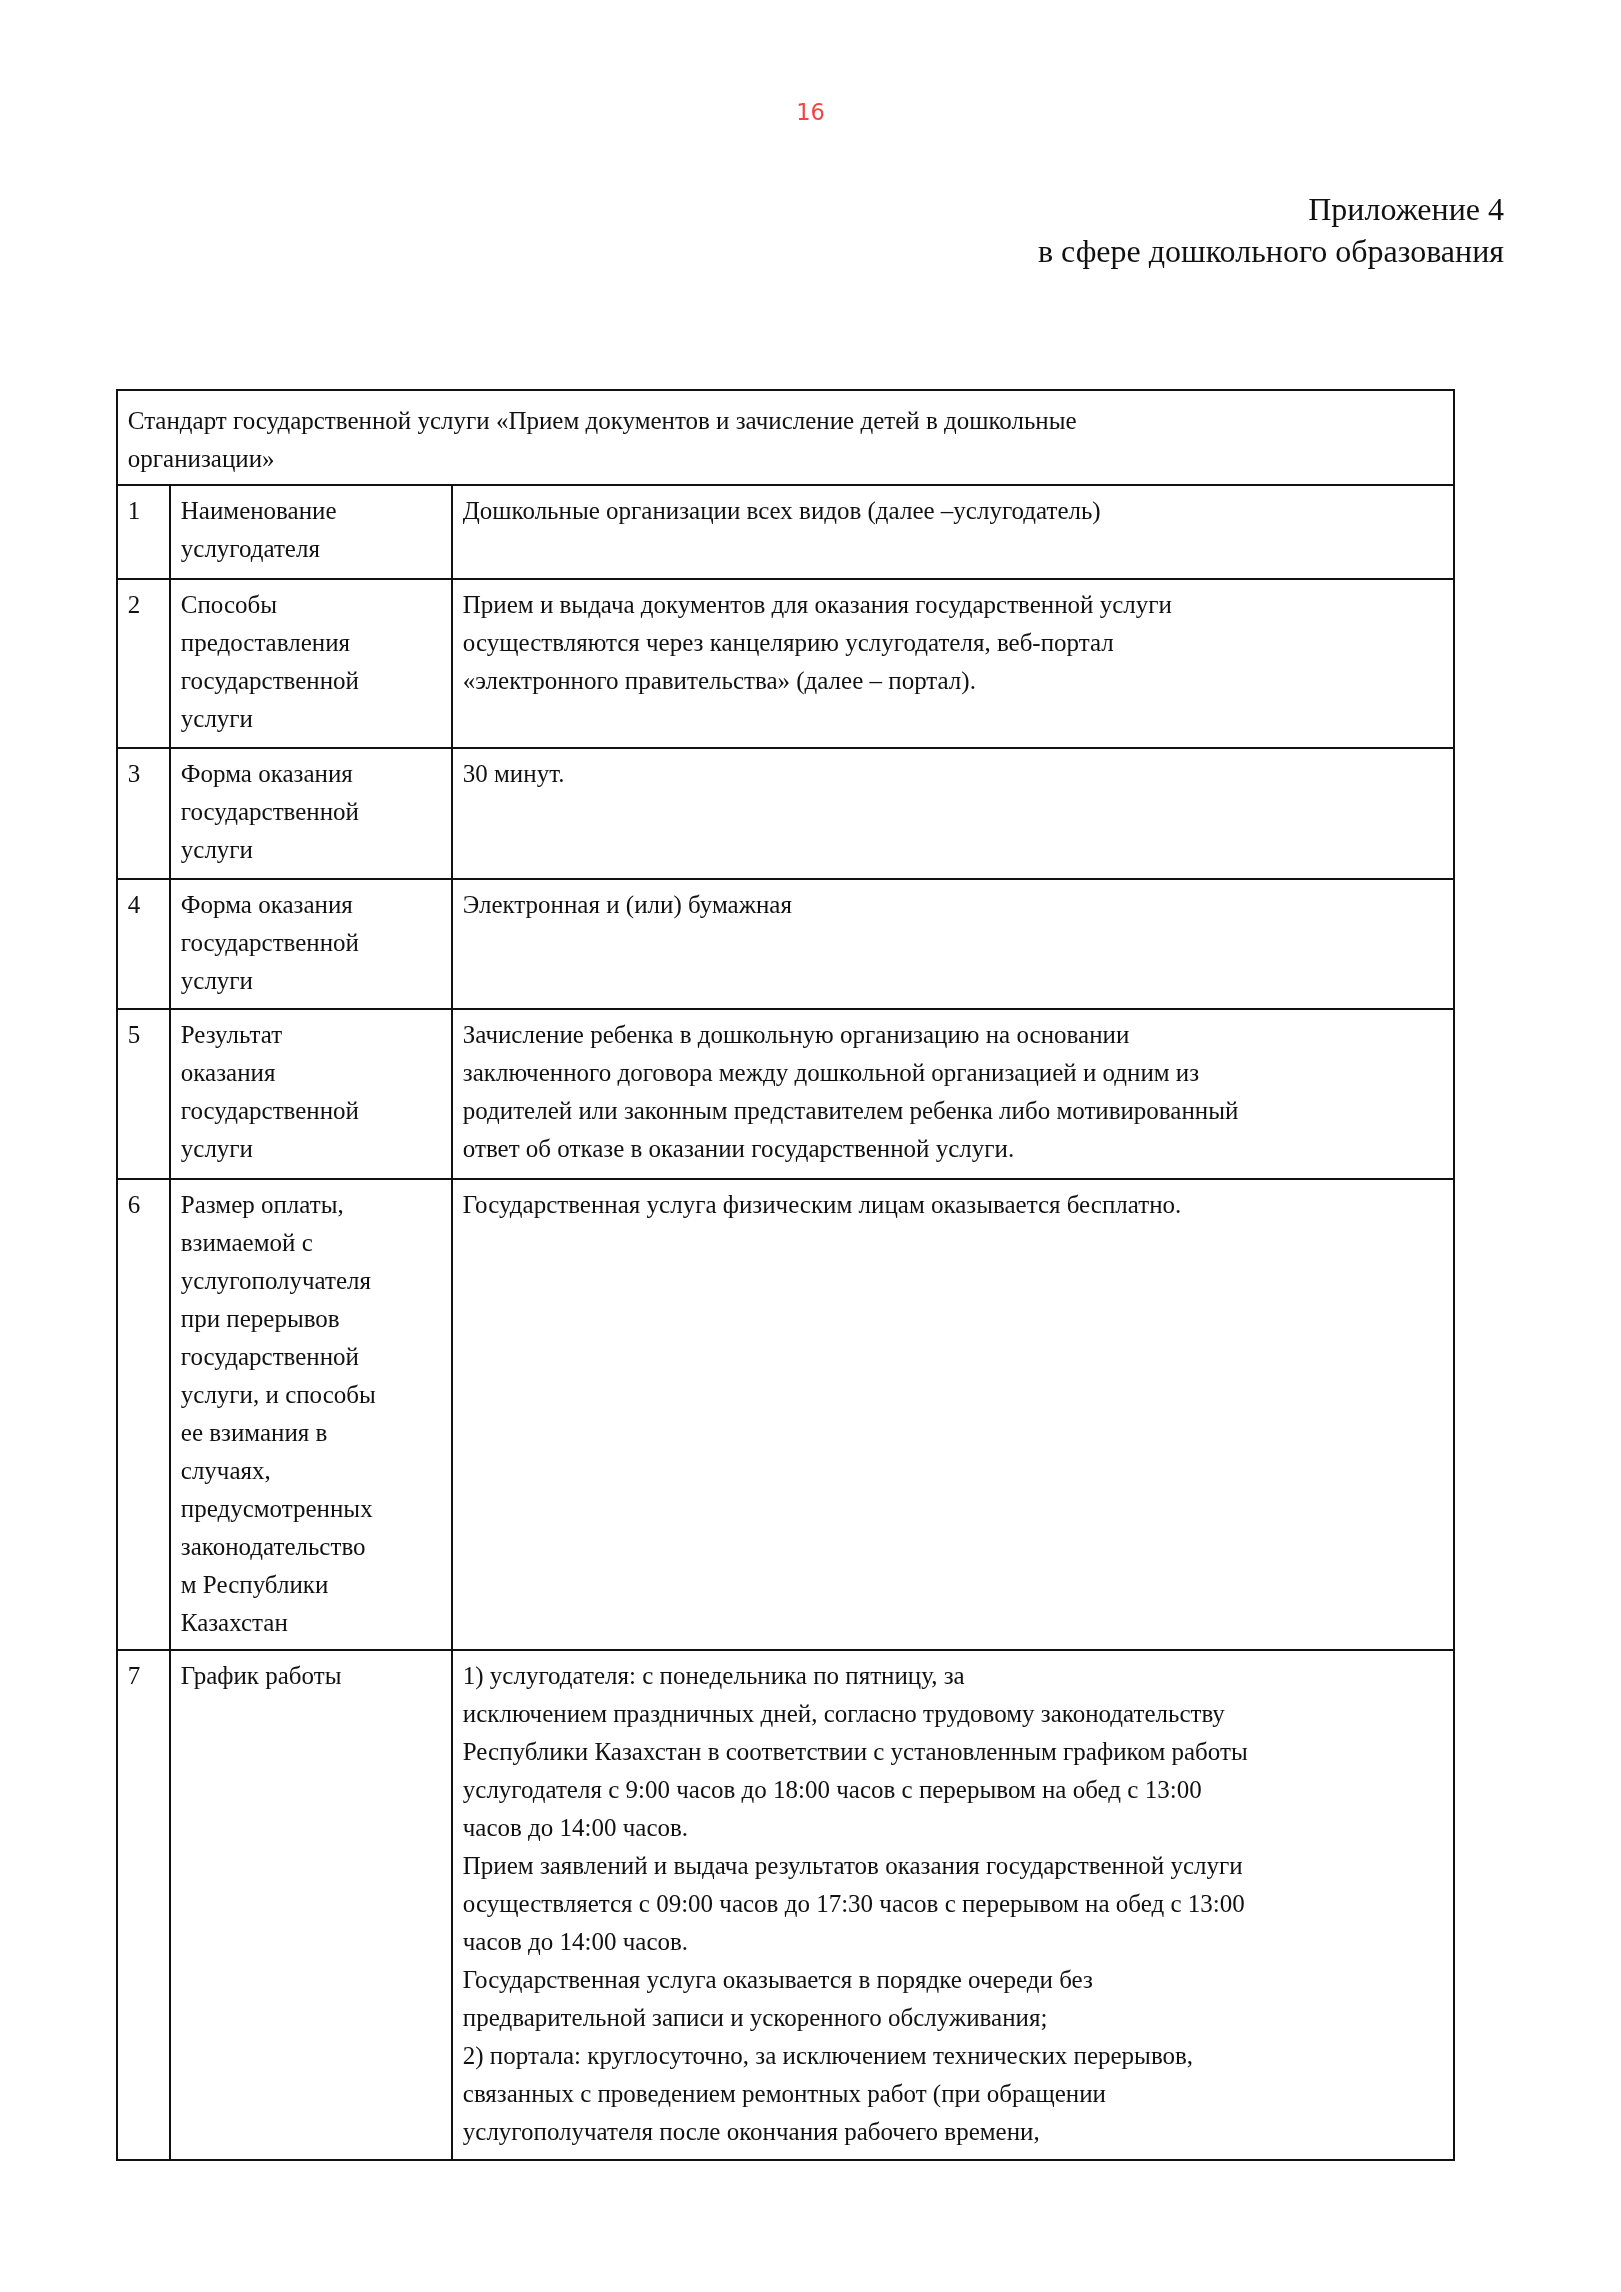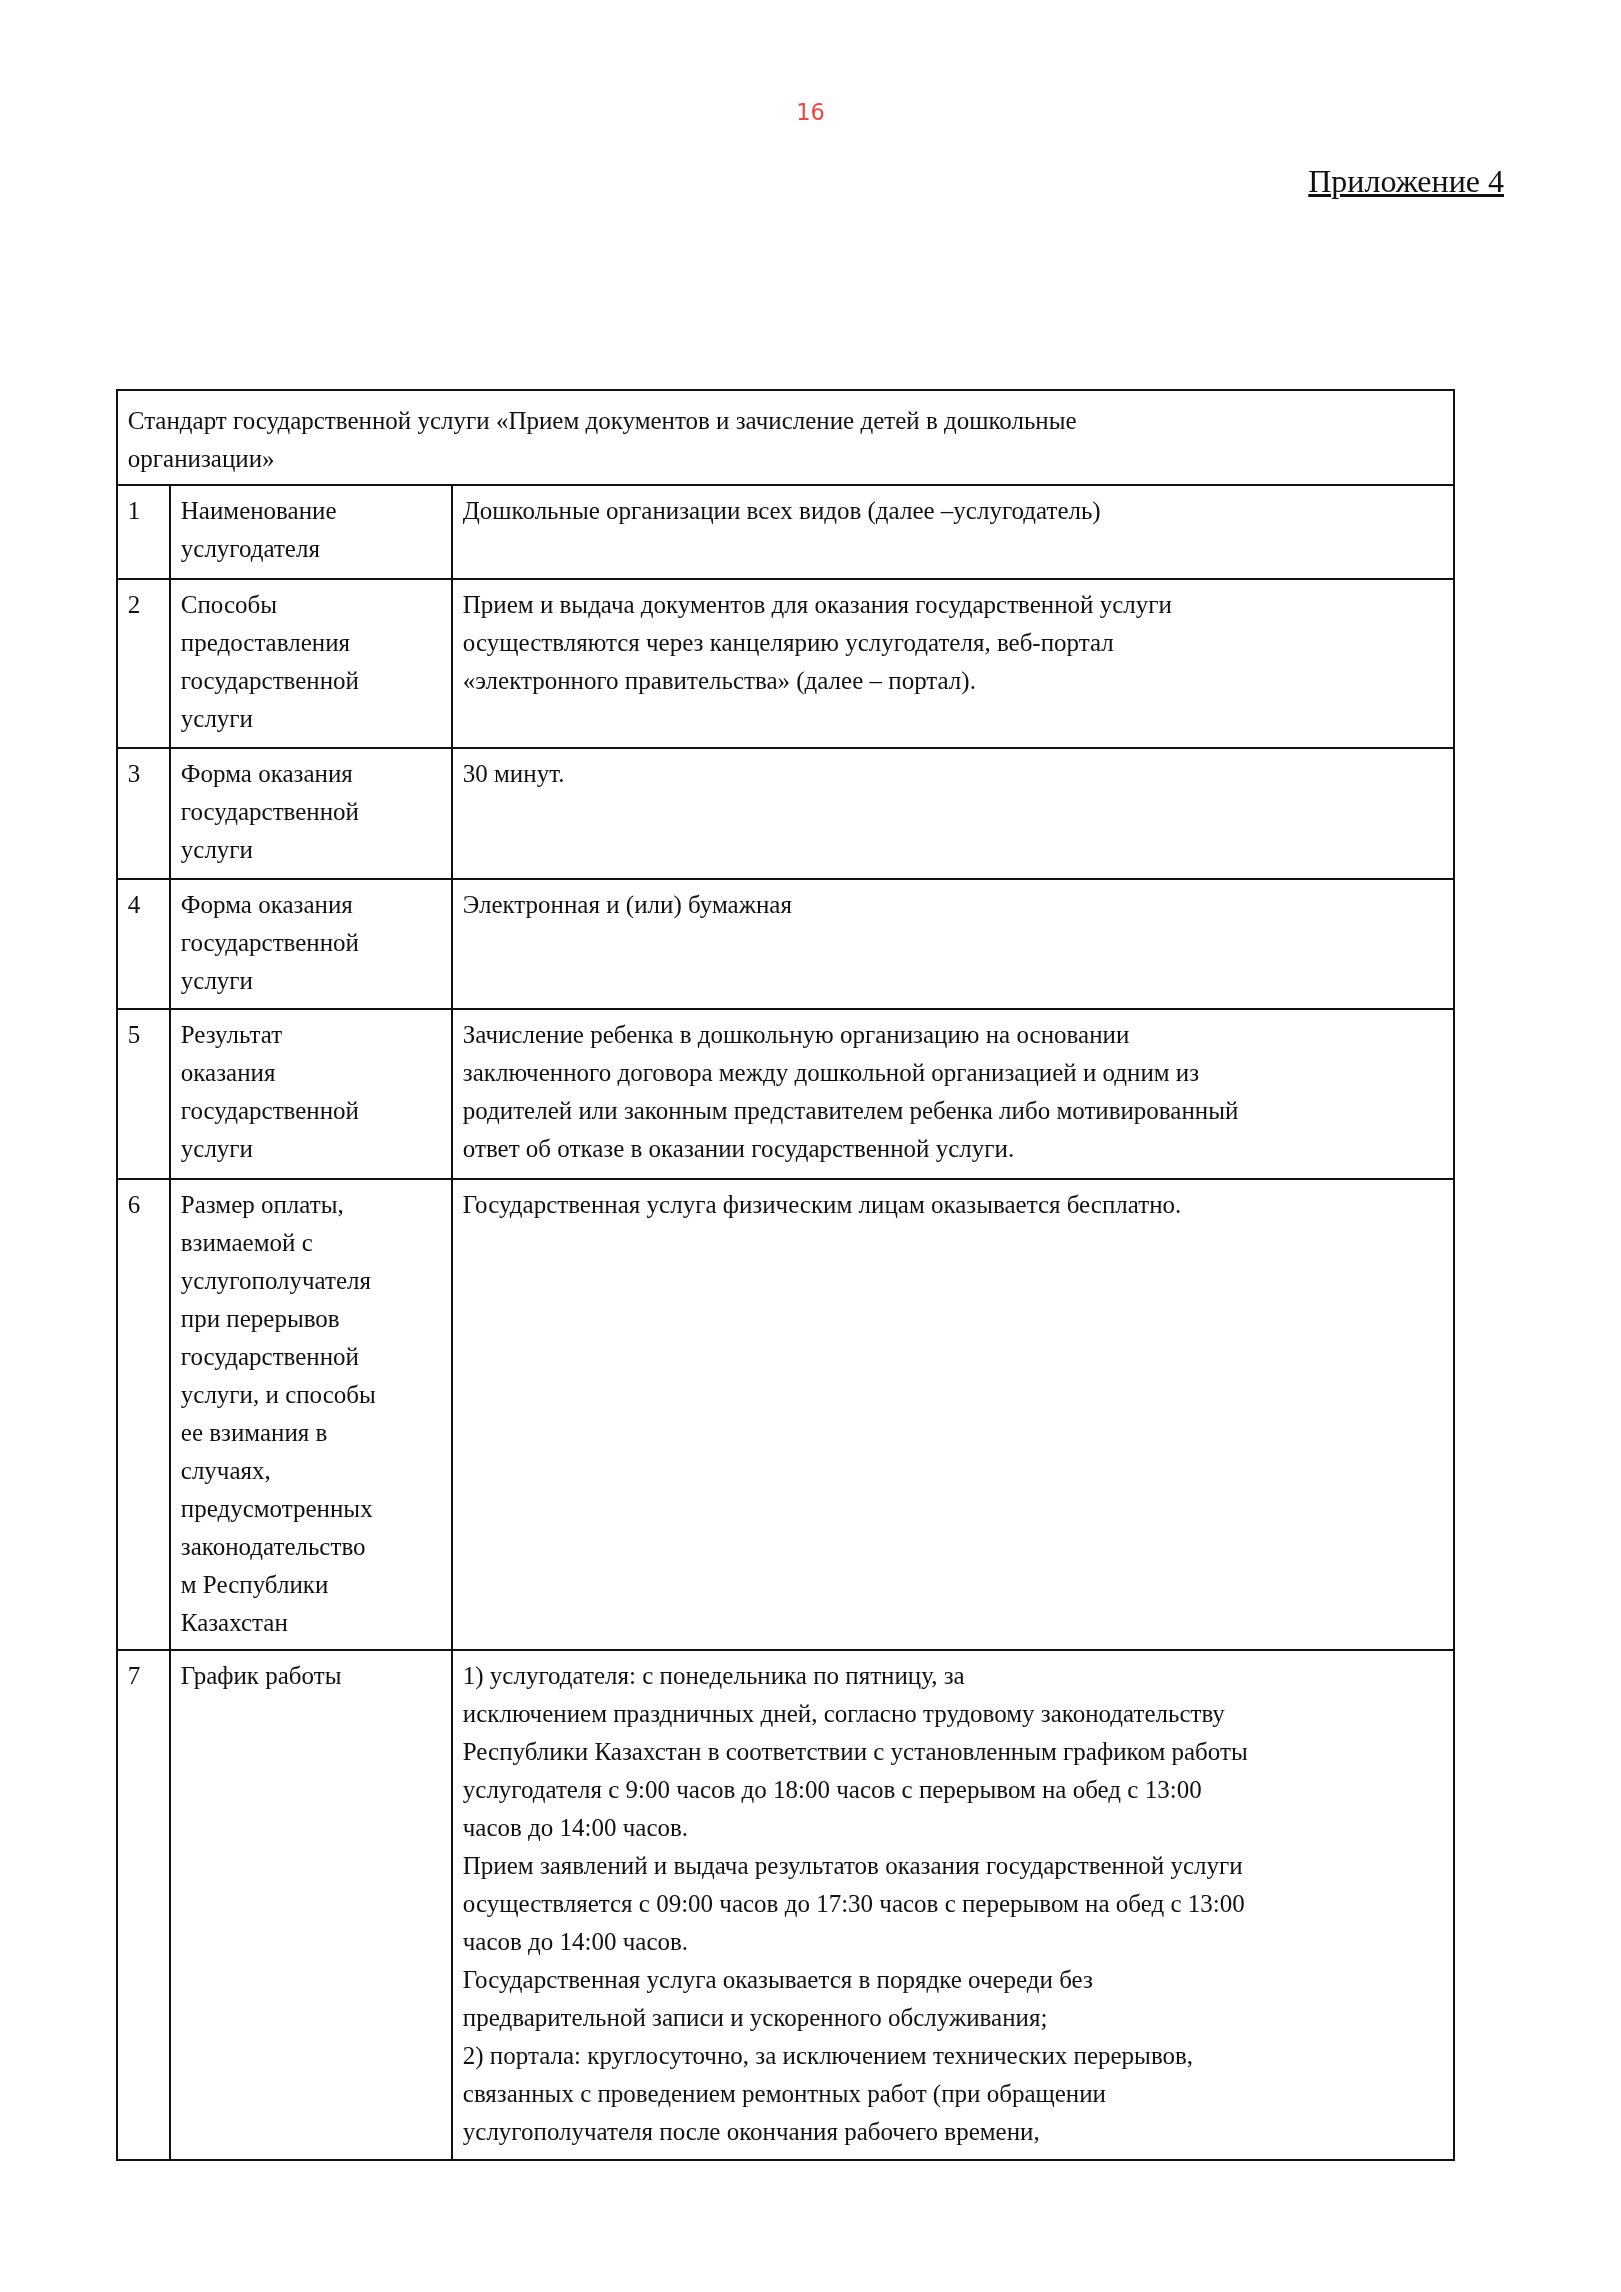--- a/index.html
+++ b/index.html
@@ -22,25 +22,24 @@
       top: 98px;
       text-align: center;
       font-family: "DejaVu Sans", "Liberation Sans", sans-serif;
       font-size: 22.5px;
       line-height: 29px;
       color: #ef4444;
     }
     .appendix {
       position: absolute;
       right: 117px;
-      top: 160px;
+      top: 188px;
       text-align: right;
       font-size: 32px;
       line-height: 42px;
-      text-decoration: underline;
     }
     .appendix div { white-space: nowrap; }
     table.std {
       position: absolute;
       left: 116px;
       top: 389px;
       width: 1339px;
       border-collapse: collapse;
       font-size: 25px;
       line-height: 38px;
@@ -61,20 +60,21 @@
     .val-cell { padding-left: 9.8px !important; padding-right: 5.9px !important; font-family: Liberation Serif, serif; }
     .line { display: block; }
   </style>
 </head>
 <body>
 
 <div class="page-number">16</div>
 
 <div class="appendix">
   <div>Приложение 4</div>
+  <div>в сфере дошкольного образования</div>
 </div>
 
 <table class="std">
   <colgroup>
     <col class="c-num">
     <col class="c-name">
     <col class="c-val">
   </colgroup>
   <tbody>
     <tr>

